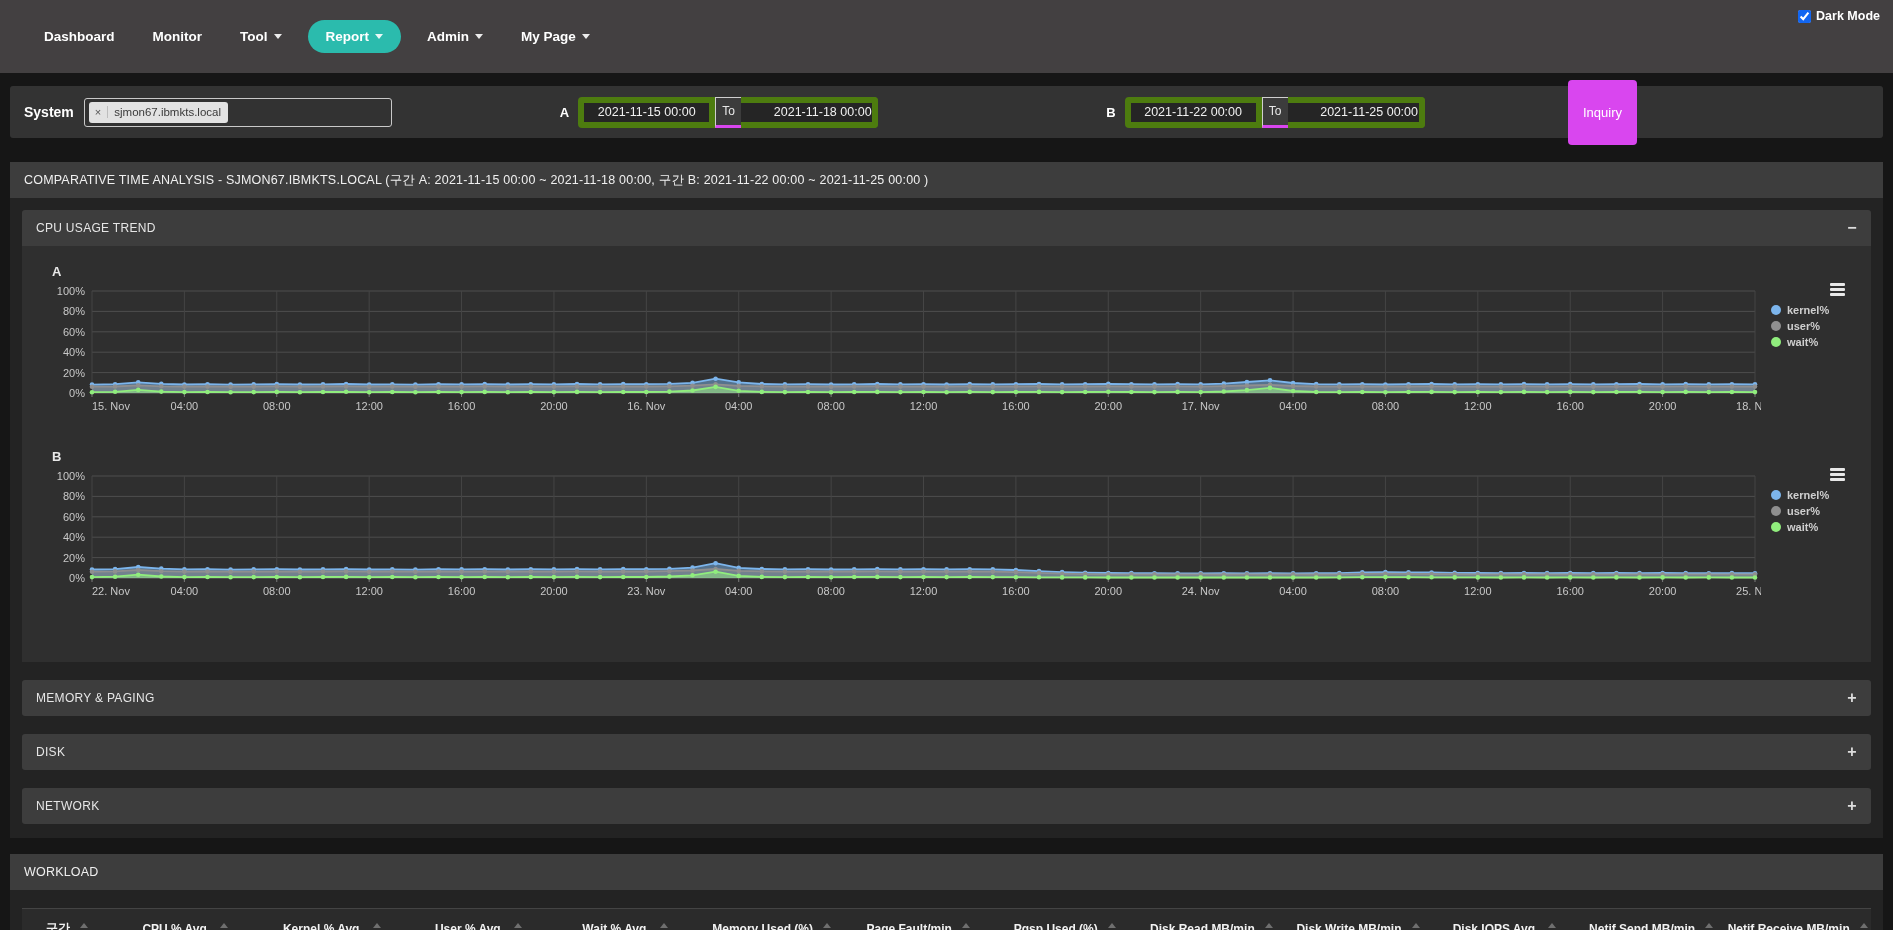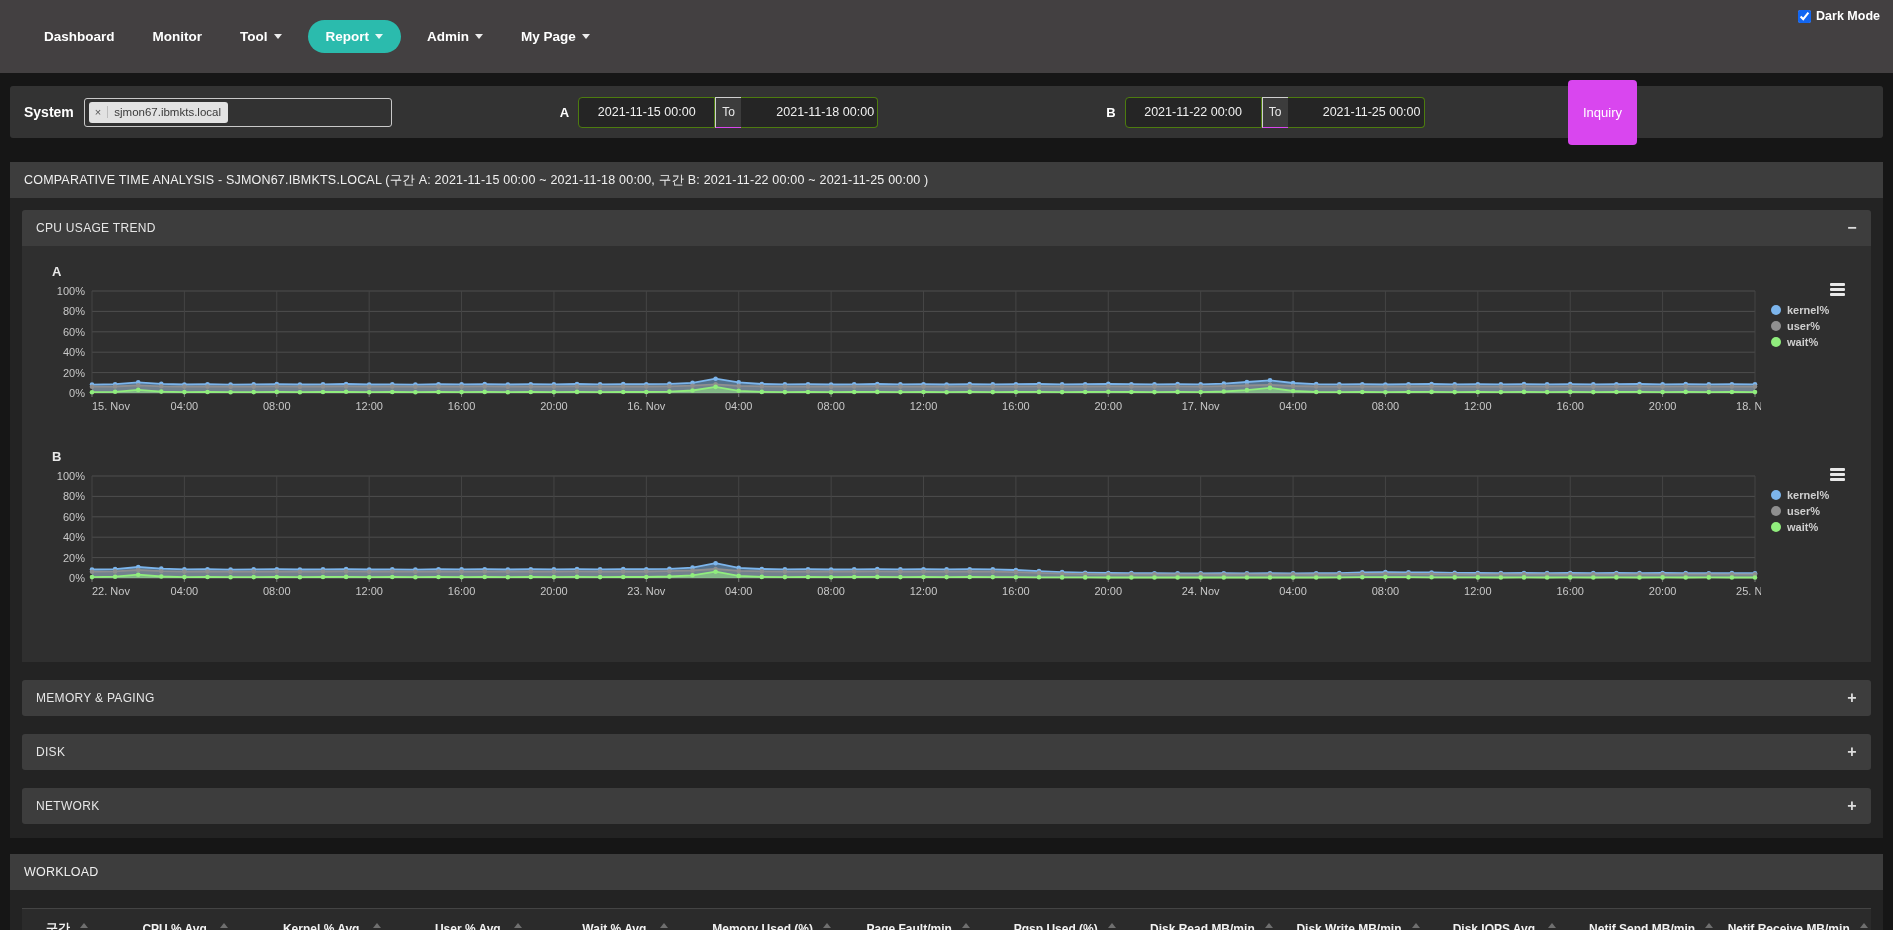--- a/index.html
+++ b/index.html
@@ -24,25 +24,25 @@
   .filterbar { margin:13px 10px 0 10px; height:52px; background:#333333; border-radius:3px;
     display:flex; align-items:center; padding:0 14px; }
   .flabel { font-size:14px; font-weight:700; color:#fff; margin-right:10px; }
   .sys-select { width:308px; height:29px; background:#323232; border:1px solid #c9c9c9; border-radius:3px;
     display:flex; align-items:center; padding:0 4px; }
   .tag { display:flex; align-items:center; background:#e2e2e2; color:#3a3a3a; border-radius:3px;
     font-size:11.5px; height:21px; padding:0 7px 0 0; }
   .tag .x { padding:0 6px; border-right:1px solid #bdbdbd; margin-right:6px; color:#555; font-size:11px; cursor:pointer; }
   .range-group { display:flex; align-items:stretch; height:31px; }
   .rg-label { font-size:13px; font-weight:700; color:#fff; margin-right:9px; align-self:center; }
-  .dt-input { width:137px; background:#252525; border:1px solid #4d7c0f; color:#f0f0f0; font-size:12.5px;
+  .dt-input { width:137px; background:#252525; border:6px solid #4d7c0f; color:#f0f0f0; font-size:12.5px;
     text-align:center; font-family:"Liberation Sans",sans-serif; }
   .dt-input.left { border-radius:4px 0 0 4px; }
   .dt-input.right { border-radius:0 4px 4px 0; border-left:none;padding-left:32px; }
-  .to-cell { width:26px; background:#3c3c3c; border-top:1px solid #cfcfcf; border-bottom:1px solid #d946ef;
+  .to-cell { width:26px; background:#3c3c3c; border-top:1px solid #cfcfcf; border-bottom:3px solid #d946ef;
     border-left:1px solid #cfcfcf; color:#e8e8e8; font-size:12px; display:flex; align-items:center; justify-content:center; }
   .sp-a { width:168px; } .sp-b { width:228px; }
   .inquiry-btn { margin-left:auto; margin-right:232px; background:#d946ef; color:#fff; border:none;
     font-size:13px; font-family:"Liberation Sans",sans-serif; padding:25px 15px; border-radius:4px; cursor:pointer; }
 
   
   .section { margin:24px 10px 0 10px; background:#232323; padding-bottom:14px; }
   .section-title { height:36px; background:#3d3d3d; display:flex; align-items:center; padding:0 14px;
     font-size:12.5px; font-weight:500; color:#f0f0f0; letter-spacing:.2px; }
   .panel { margin:12px 12px 0 12px; }

